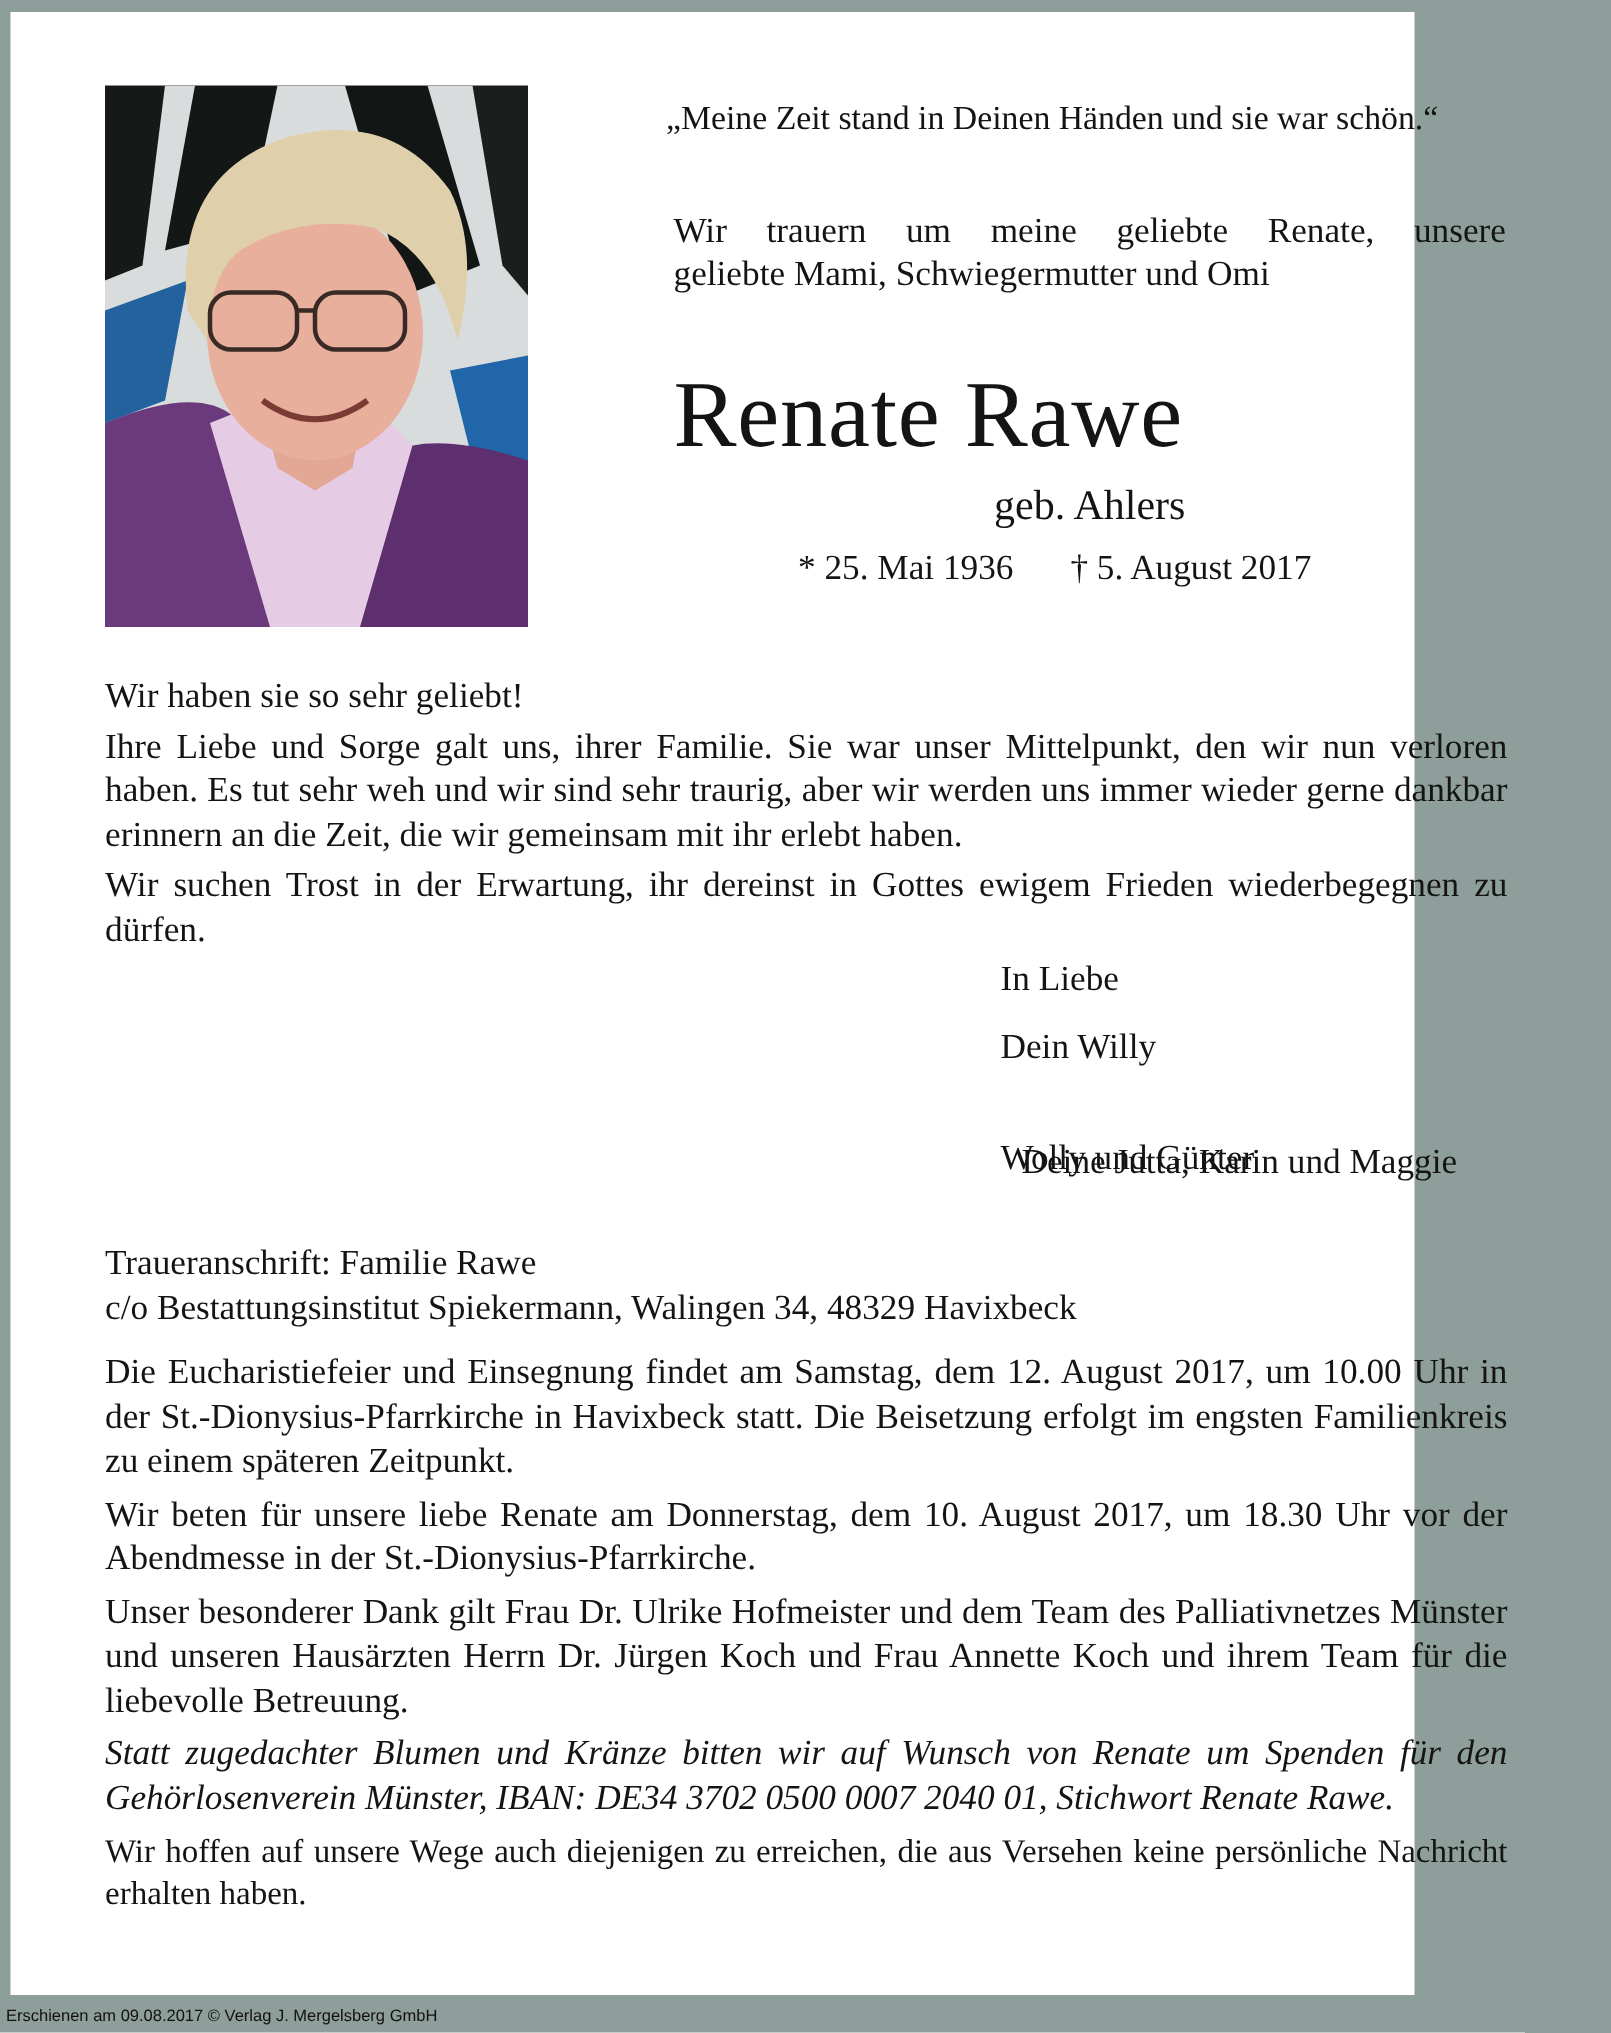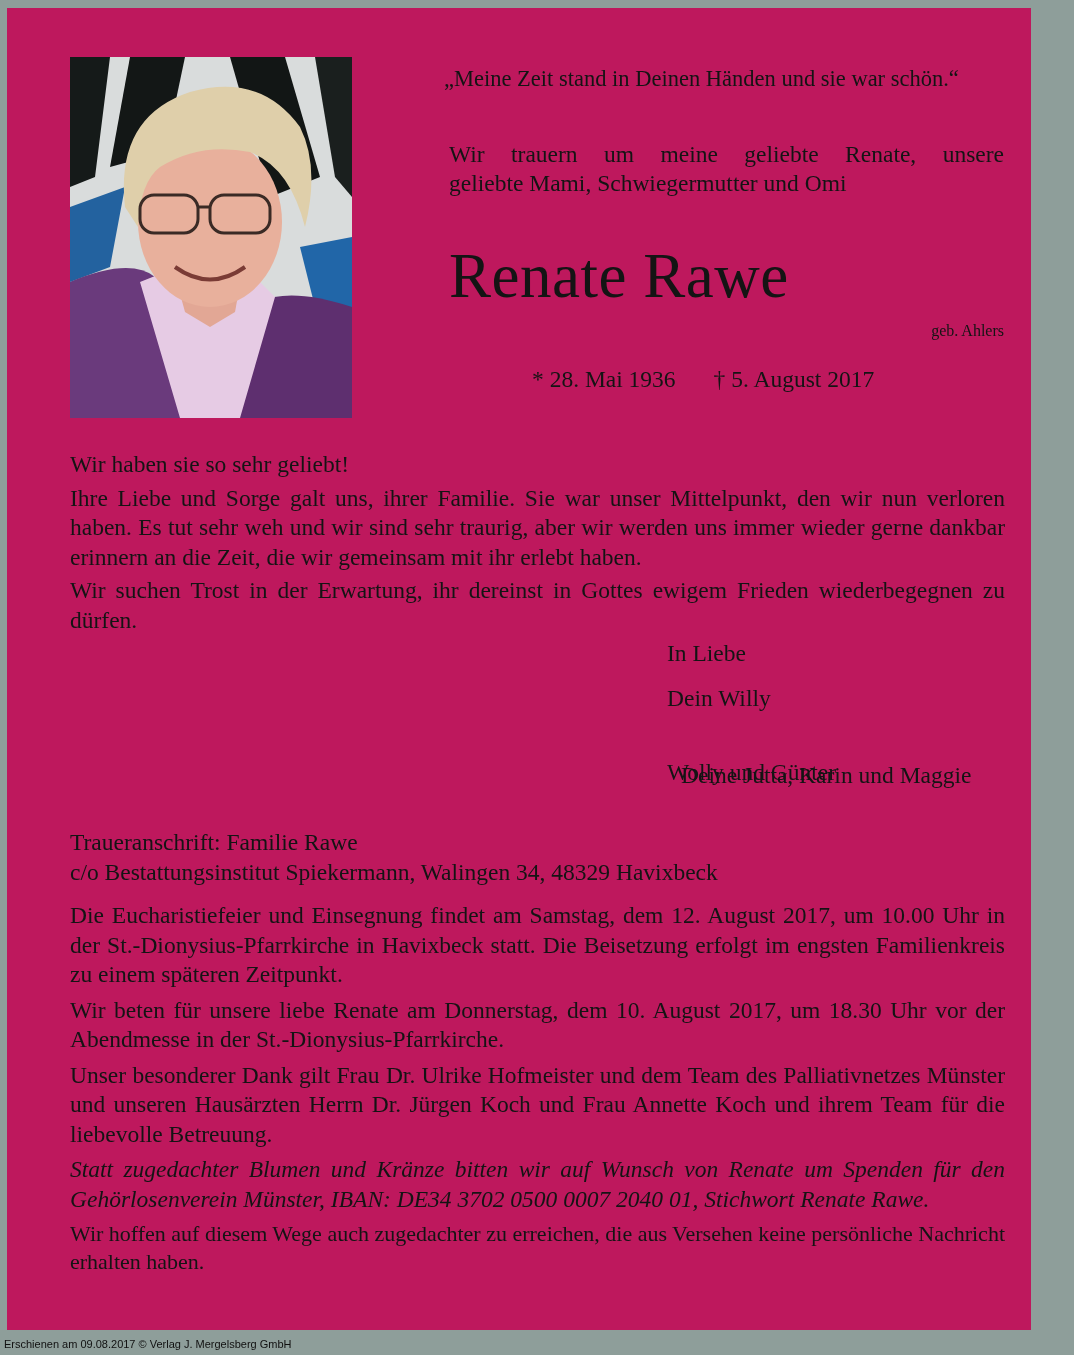--- a/index.html
+++ b/index.html
@@ -7,37 +7,37 @@
       width: 1074px; height: 1355px;
       background: #8e9e9a;
       position: relative;
       overflow: hidden;
       font-family: "Liberation Serif", "DejaVu Serif", serif;
       color: #141414;
     }
     .paper {
       position: absolute;
       left: 7px; top: 8px;
-      width: 1024px; height: 1322px;
-      background: #be185d;
+      width: 936px; height: 1322px;
+      background: #ffffff;
     }
     .photo {
       position: absolute;
       left: 63px; top: 49px;
       width: 282px; height: 361px;
       overflow: hidden;
       background: #2c3432;
     }
     .photo svg { display: block; width: 100%; height: 100%; }
     .abs { position: absolute; white-space: nowrap; }
     .motto { left: 437px; top: 58px; font-size: 22.5px; }
     .intro { left: 442px; top: 132px; width: 555px; font-size: 23.5px; line-height: 29px; white-space: normal; text-align: justify; text-align-last: left; }
     .intro .l1 { display: block; text-align: justify; text-align-last: justify; }
     .name { left: 442px; top: 232px; width: 555px; text-align: left; font-size: 63px; letter-spacing: 0.5px; }
-    .born { left: 442px; top: 314px; width: 555px; text-align: right; font-size: 16px; }
+    .born { left: 442px; top: 314px; width: 555px; text-align: center; font-size: 28px; }
     .dates { left: 525px; top: 358px; font-size: 23.5px; }
     .dates .gap { display: inline-block; width: 38px; }
     .body { left: 63px; width: 935px; font-size: 23.5px; line-height: 29.5px; white-space: normal; }
     .body p { margin: 0; }
     .just { text-align: justify; }
     .sig { left: 660px; font-size: 23.5px; }
     .footer {
       position: absolute; left: 4px; top: 1338px;
       font-family: "Liberation Sans", "DejaVu Sans", sans-serif;
       font-size: 11px; color: #111;
@@ -83,21 +83,21 @@
   <div class="abs motto">„Meine Zeit stand in Deinen Händen und sie war schön.“</div>
 
   <div class="abs intro">
     <span class="l1">Wir trauern um meine geliebte Renate, unsere</span>
     <span>geliebte Mami, Schwiegermutter und Omi</span>
   </div>
 
   <div class="abs name">Renate Rawe</div>
   <div class="abs born">geb. Ahlers</div>
   <div class="abs dates">
-    <span>* 28. Mai 1936</span><span class="gap"></span><span>† 5. August 2017</span>
+    <span>* 25. Mai 1936</span><span class="gap"></span><span>† 5. August 2017</span>
   </div>
 
   <div class="abs body" style="top:442px;">
     <p>Wir haben sie so sehr geliebt!</p>
     <p class="just" style="margin-top:4px;">Ihre Liebe und Sorge galt uns, ihrer Familie. Sie war unser Mittelpunkt, den wir nun verloren haben. Es tut sehr weh und wir sind sehr traurig, aber wir werden uns immer wieder gerne dankbar erinnern an die Zeit, die wir gemeinsam mit ihr erlebt haben.</p>
     <p class="just" style="margin-top:4px;">Wir suchen Trost in der Erwartung, ihr dereinst in Gottes ewigem Frieden wieder­begegnen zu dürfen.</p>
   </div>
 
   <div class="abs sig" style="top:632px;">In Liebe</div>
   <div class="abs sig" style="top:677px;">Dein Willy</div>
@@ -107,17 +107,17 @@
   <div class="abs body" style="top:820px;">
     <p>Traueranschrift: Familie Rawe</p>
     <p>c/o Bestattungsinstitut Spiekermann, Walingen 34, 48329 Havixbeck</p>
   </div>
 
   <div class="abs body" style="top:893px;">
     <p class="just">Die Eucharistiefeier und Einsegnung findet am Samstag, dem 12. August 2017, um 10.00 Uhr in der St.-Dionysius-Pfarrkirche in Havixbeck statt. Die Beisetzung erfolgt im engsten Familienkreis zu einem späteren Zeitpunkt.</p>
     <p class="just" style="margin-top:6px;">Wir beten für unsere liebe Renate am Donnerstag, dem 10. August 2017, um 18.30 Uhr vor der Abendmesse in der St.-Dionysius-Pfarrkirche.</p>
     <p class="just" style="margin-top:6px;">Unser besonderer Dank gilt Frau Dr. Ulrike Hofmeister und dem Team des Palliativ­netzes Münster und unseren Hausärzten Herrn Dr. Jürgen Koch und Frau Annette Koch und ihrem Team für die liebevolle Betreuung.</p>
     <p class="just" style="margin-top:6px;font-style:italic;">Statt zugedachter Blumen und Kränze bitten wir auf Wunsch von Renate um Spenden für den Gehörlosenverein Münster, IBAN: DE34 3702 0500 0007 2040 01, Stichwort Renate Rawe.</p>
-    <p class="just" style="margin-top:6px; font-size:22px; line-height:28px;">Wir hoffen auf diesem Wege auch zugedachter zu erreichen, die aus Versehen keine persönliche Nachricht erhalten haben.</p>
+    <p class="just" style="margin-top:6px; font-size:22px; line-height:28px;">Wir hoffen auf unsere Wege auch diejenigen zu erreichen, die aus Versehen keine persönliche Nachricht erhalten haben.</p>
   </div>
 </div>
 
 <div class="footer">Erschienen am 09.08.2017 © Verlag J. Mergelsberg GmbH</div>
 
 </body></html>

